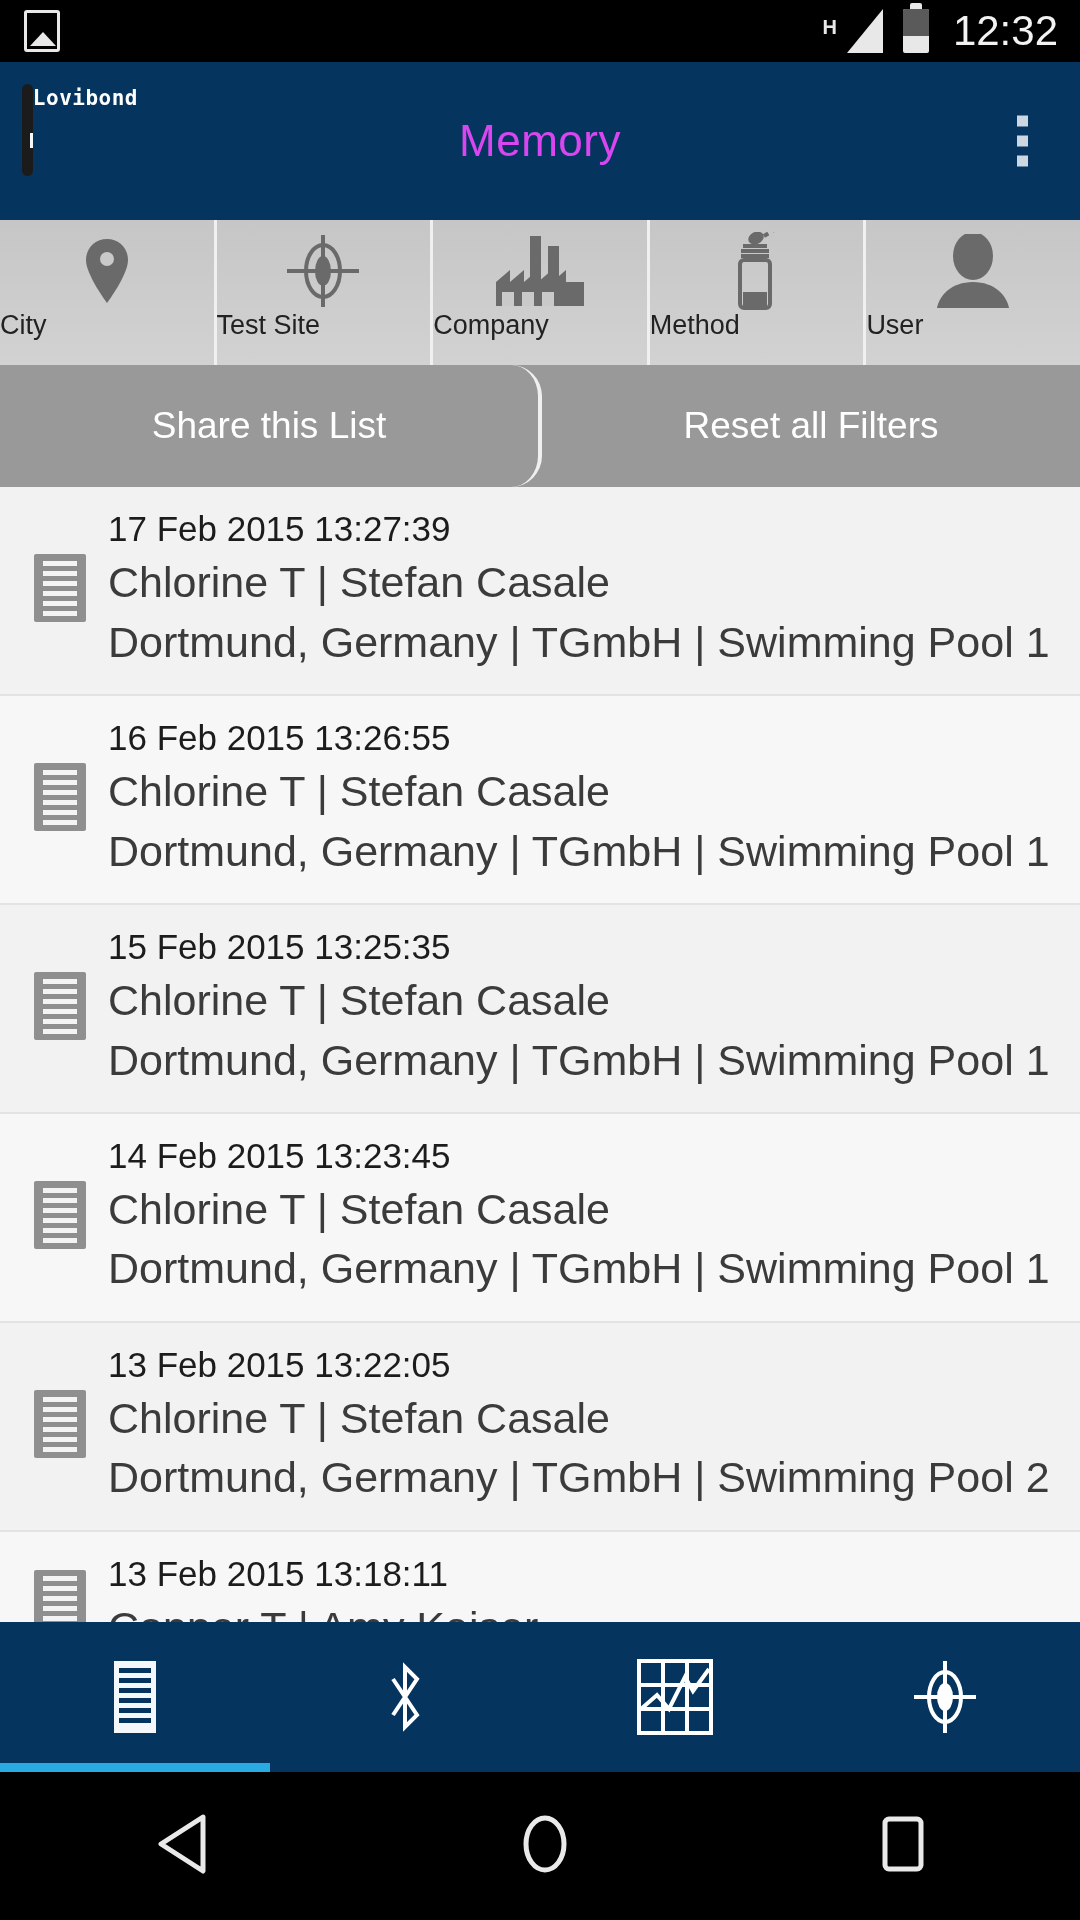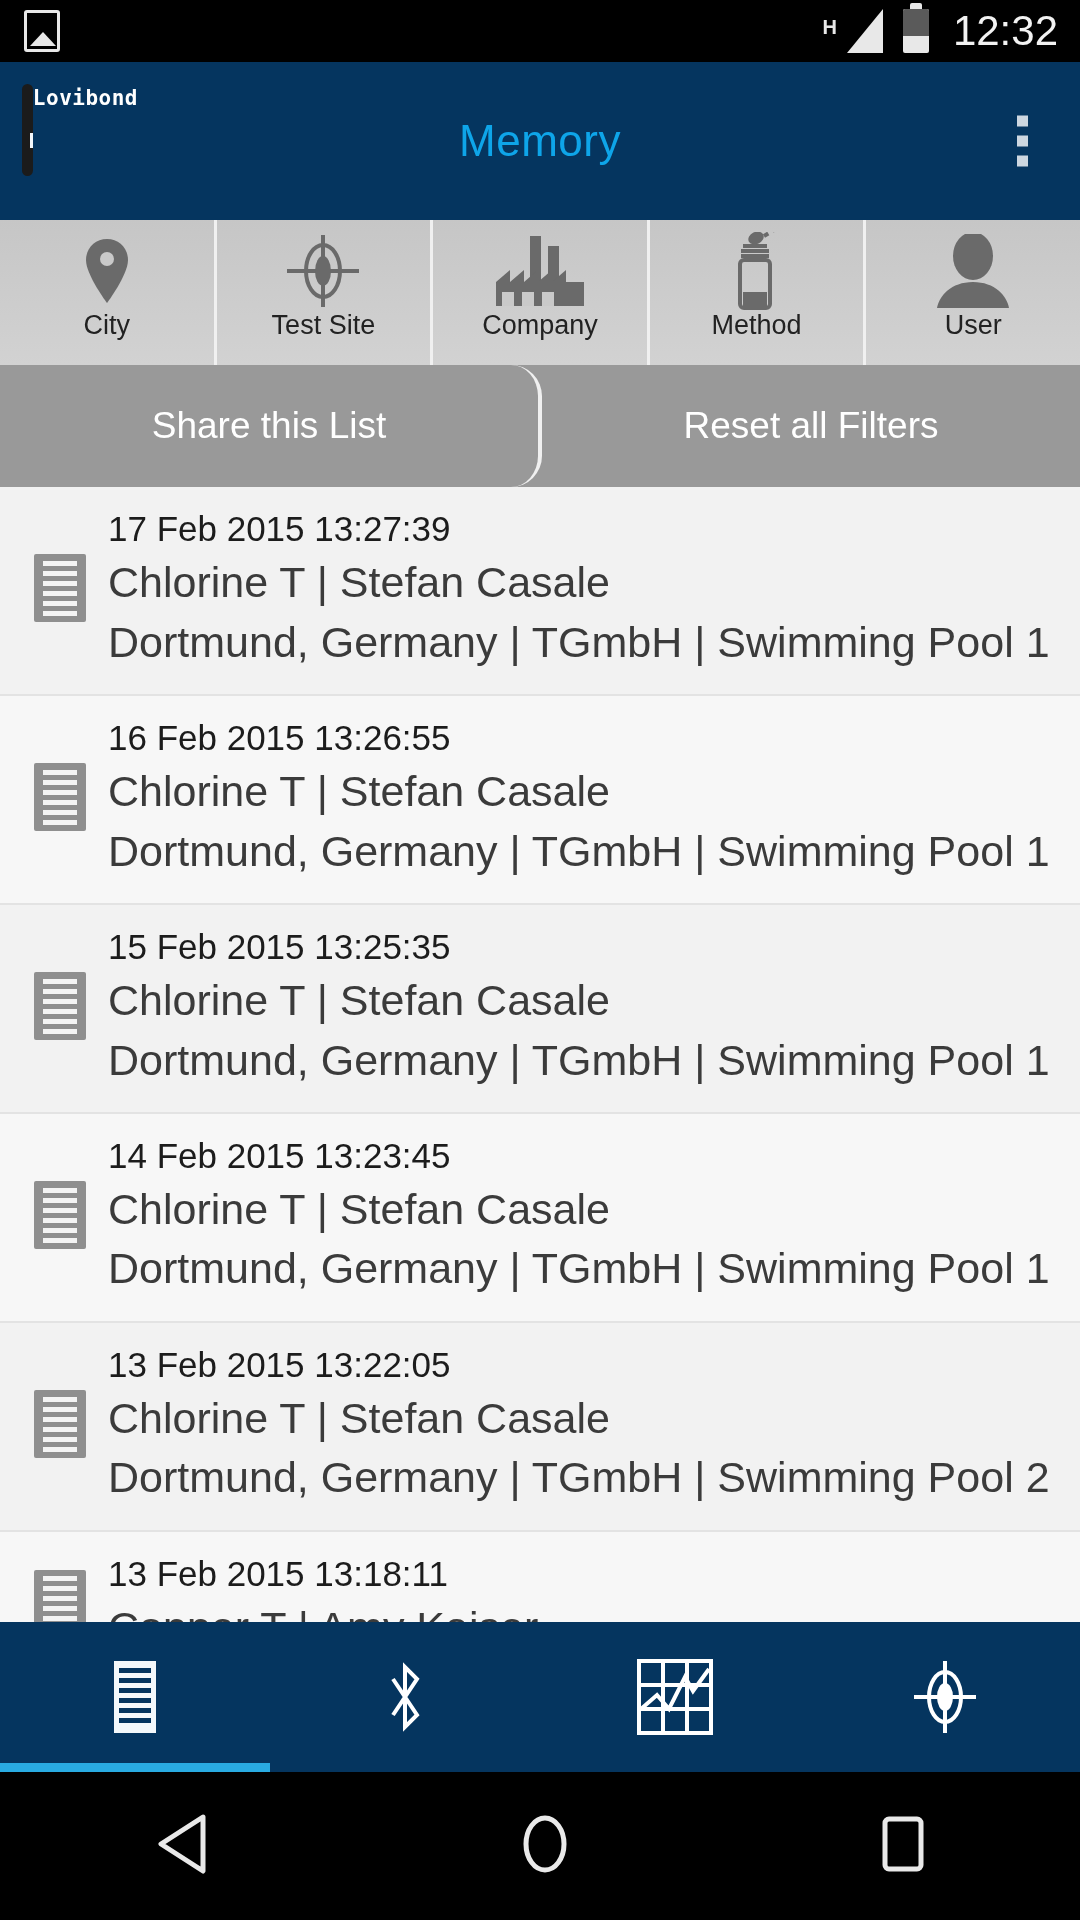--- a/index.html
+++ b/index.html
@@ -149,21 +149,21 @@
     color: #ffffff;
     font-size: 21px;
     font-weight: bold;
     letter-spacing: 0.5px;
     margin-top: 2px;
     text-align: left;
   }
   .appbar-title {
     width: 100%;
     text-align: center;
-    color: #0ea5e9;
+    color: #d946ef;
     font-size: 44px;
     letter-spacing: 0.5px;
   }
   .overflow {
     position: absolute;
     right: 44px;
     top: 50%;
     transform: translateY(-50%);
     display: flex;
     flex-direction: column;
@@ -181,21 +181,20 @@
     height: 145px;
     display: flex;
     background: linear-gradient(#c6c6c6, #d2d2d2);
     flex: 0 0 auto;
   }
   .ftab {
     flex: 1;
     position: relative;
     display: flex;
     flex-direction: column;
-    align-items: center;
     justify-content: flex-start;
     padding-top: 14px;
     border-right: 3px solid #f0f0f0;
   }
   .ftab:last-child { border-right: none; }
   .ftab-icon {
     height: 74px;
     display: flex;
     align-items: center;
     justify-content: center;

